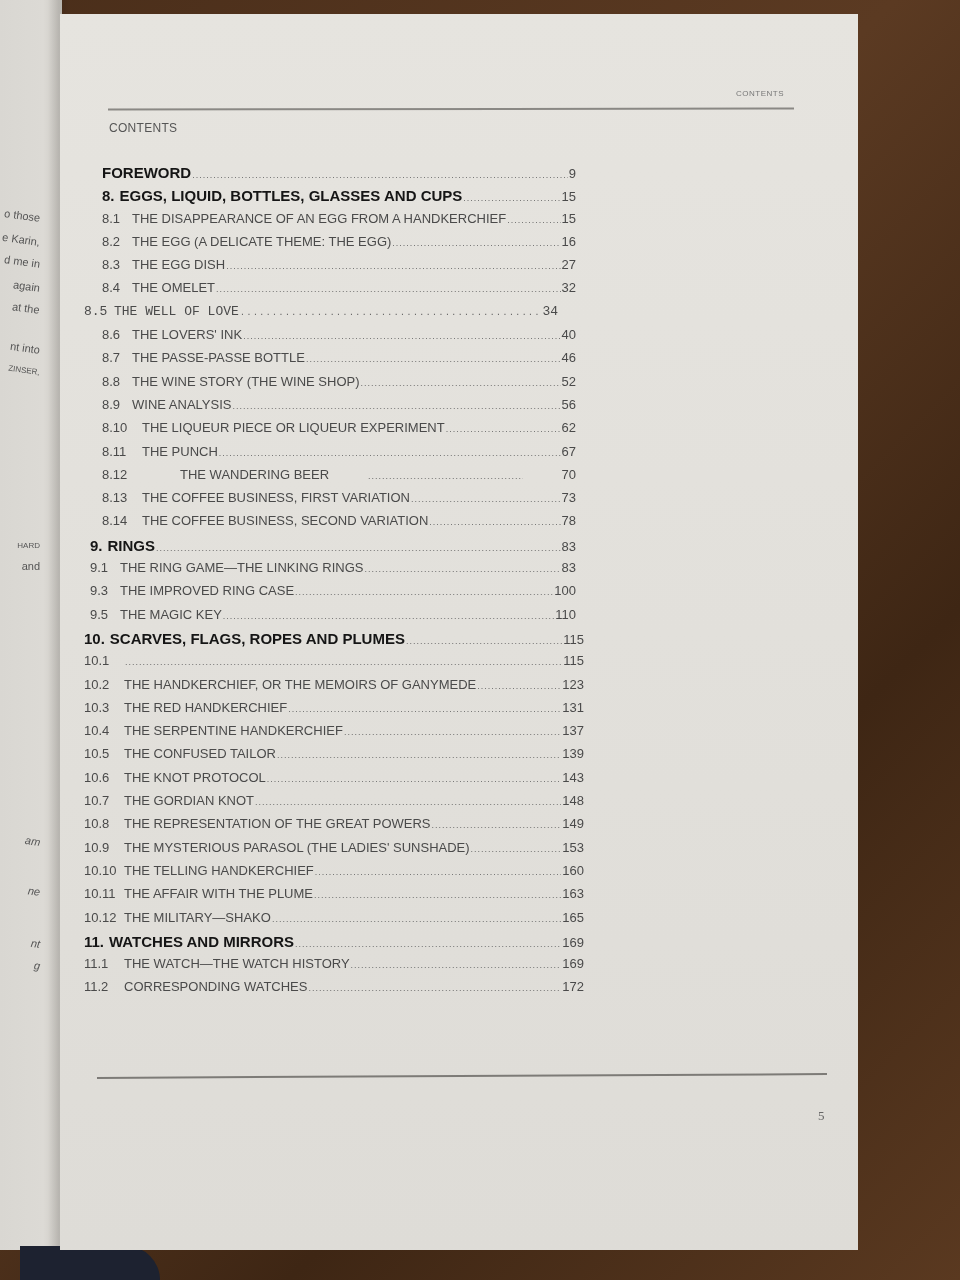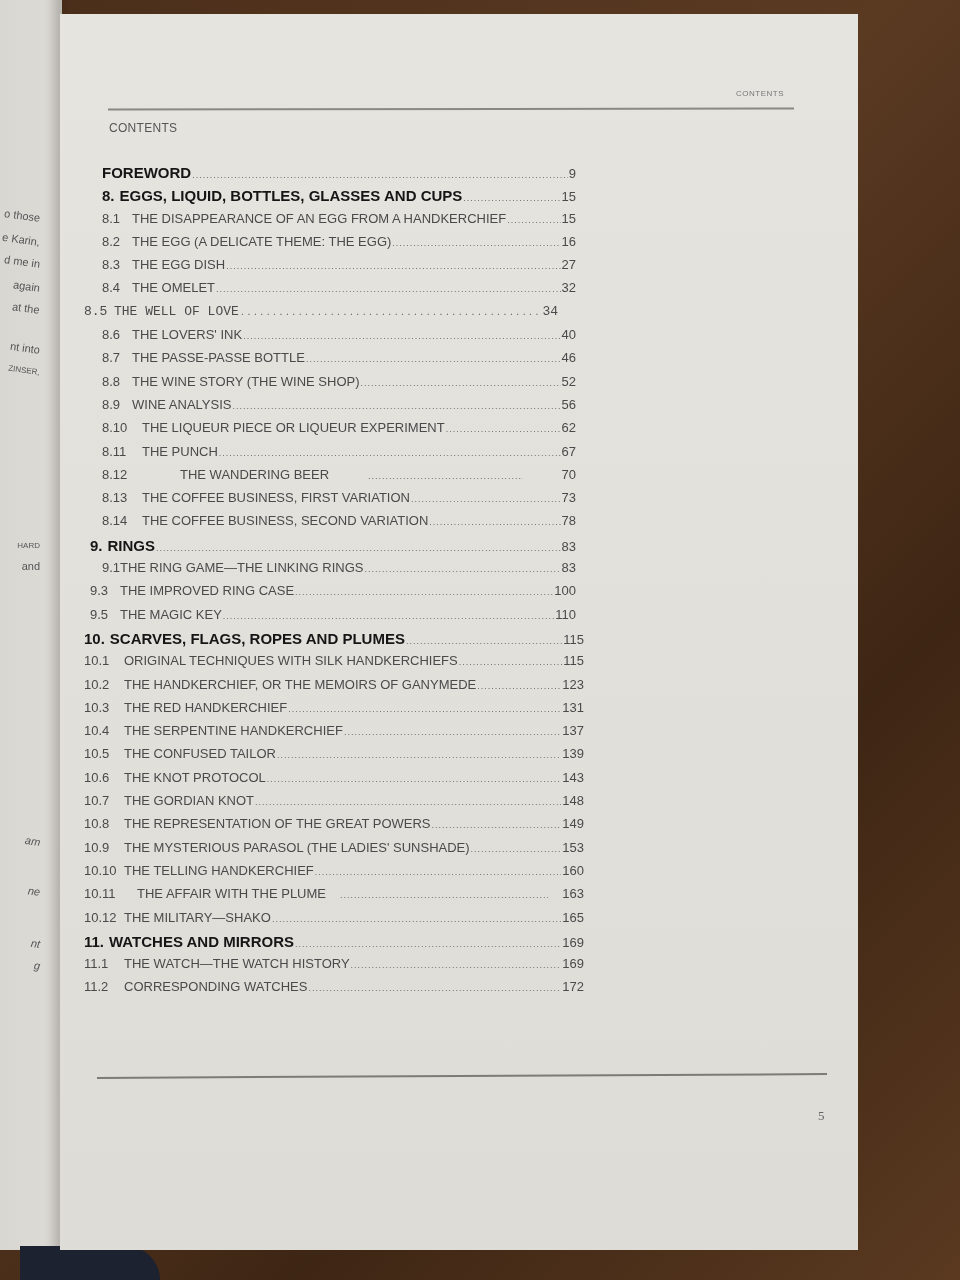--- a/index.html
+++ b/index.html
@@ -189,21 +189,21 @@
       <span class="toc-title">THE COFFEE BUSINESS, SECOND VARIATION</span>
       <span class="toc-dots"></span>
       <span class="toc-page">78</span>
     </div>
     <div class="toc-row chapter" style="margin-left: 6px; width: 486px;">
       <span class="toc-num">9.</span>
       <span class="toc-title">RINGS</span>
       <span class="toc-dots"></span>
       <span class="toc-page">83</span>
     </div>
-    <div class="toc-row" style="margin-left: 6px; width: 486px; text-align: right;">
+    <div class="toc-row" style="margin-left: 6px; width: 486px;">
       <span class="toc-num">9.1</span>
       <span class="toc-title">THE RING GAME—THE LINKING RINGS</span>
       <span class="toc-dots"></span>
       <span class="toc-page">83</span>
     </div>
     <div class="toc-row" style="margin-left: 6px; width: 486px;">
       <span class="toc-num">9.3</span>
       <span class="toc-title">THE IMPROVED RING CASE</span>
       <span class="toc-dots"></span>
       <span class="toc-page">100</span>
@@ -215,21 +215,20 @@
       <span class="toc-page">110</span>
     </div>
     <div class="toc-row chapter" style="margin-left: 0px; width: 500px;">
       <span class="toc-num">10.</span>
       <span class="toc-title">SCARVES, FLAGS, ROPES AND PLUMES</span>
       <span class="toc-dots"></span>
       <span class="toc-page">115</span>
     </div>
     <div class="toc-row wide" style="margin-left: 0px; width: 500px;">
       <span class="toc-num">10.1</span>
-      <span class="toc-title">ORIGINAL TECHNIQUES WITH SILK HANDKERCHIEFS</span>
       <span class="toc-dots"></span>
       <span class="toc-page">115</span>
     </div>
     <div class="toc-row wide" style="margin-left: 0px; width: 500px;">
       <span class="toc-num">10.2</span>
       <span class="toc-title">THE HANDKERCHIEF, OR THE MEMOIRS OF GANYMEDE</span>
       <span class="toc-dots"></span>
       <span class="toc-page">123</span>
     </div>
     <div class="toc-row wide" style="margin-left: 0px; width: 500px;">
@@ -273,21 +272,21 @@
       <span class="toc-title">THE MYSTERIOUS PARASOL (THE LADIES' SUNSHADE)</span>
       <span class="toc-dots"></span>
       <span class="toc-page">153</span>
     </div>
     <div class="toc-row wide" style="margin-left: 0px; width: 500px;">
       <span class="toc-num">10.10</span>
       <span class="toc-title">THE TELLING HANDKERCHIEF</span>
       <span class="toc-dots"></span>
       <span class="toc-page">160</span>
     </div>
-    <div class="toc-row wide" style="margin-left: 0px; width: 500px; gap: 13px;">
+    <div class="toc-row wide" style="margin-left: 0px; width: 500px;">
       <span class="toc-num">10.11</span>
       <span class="toc-title">THE AFFAIR WITH THE PLUME</span>
       <span class="toc-dots"></span>
       <span class="toc-page">163</span>
     </div>
     <div class="toc-row wide" style="margin-left: 0px; width: 500px;">
       <span class="toc-num">10.12</span>
       <span class="toc-title">THE MILITARY—SHAKO</span>
       <span class="toc-dots"></span>
       <span class="toc-page">165</span>

